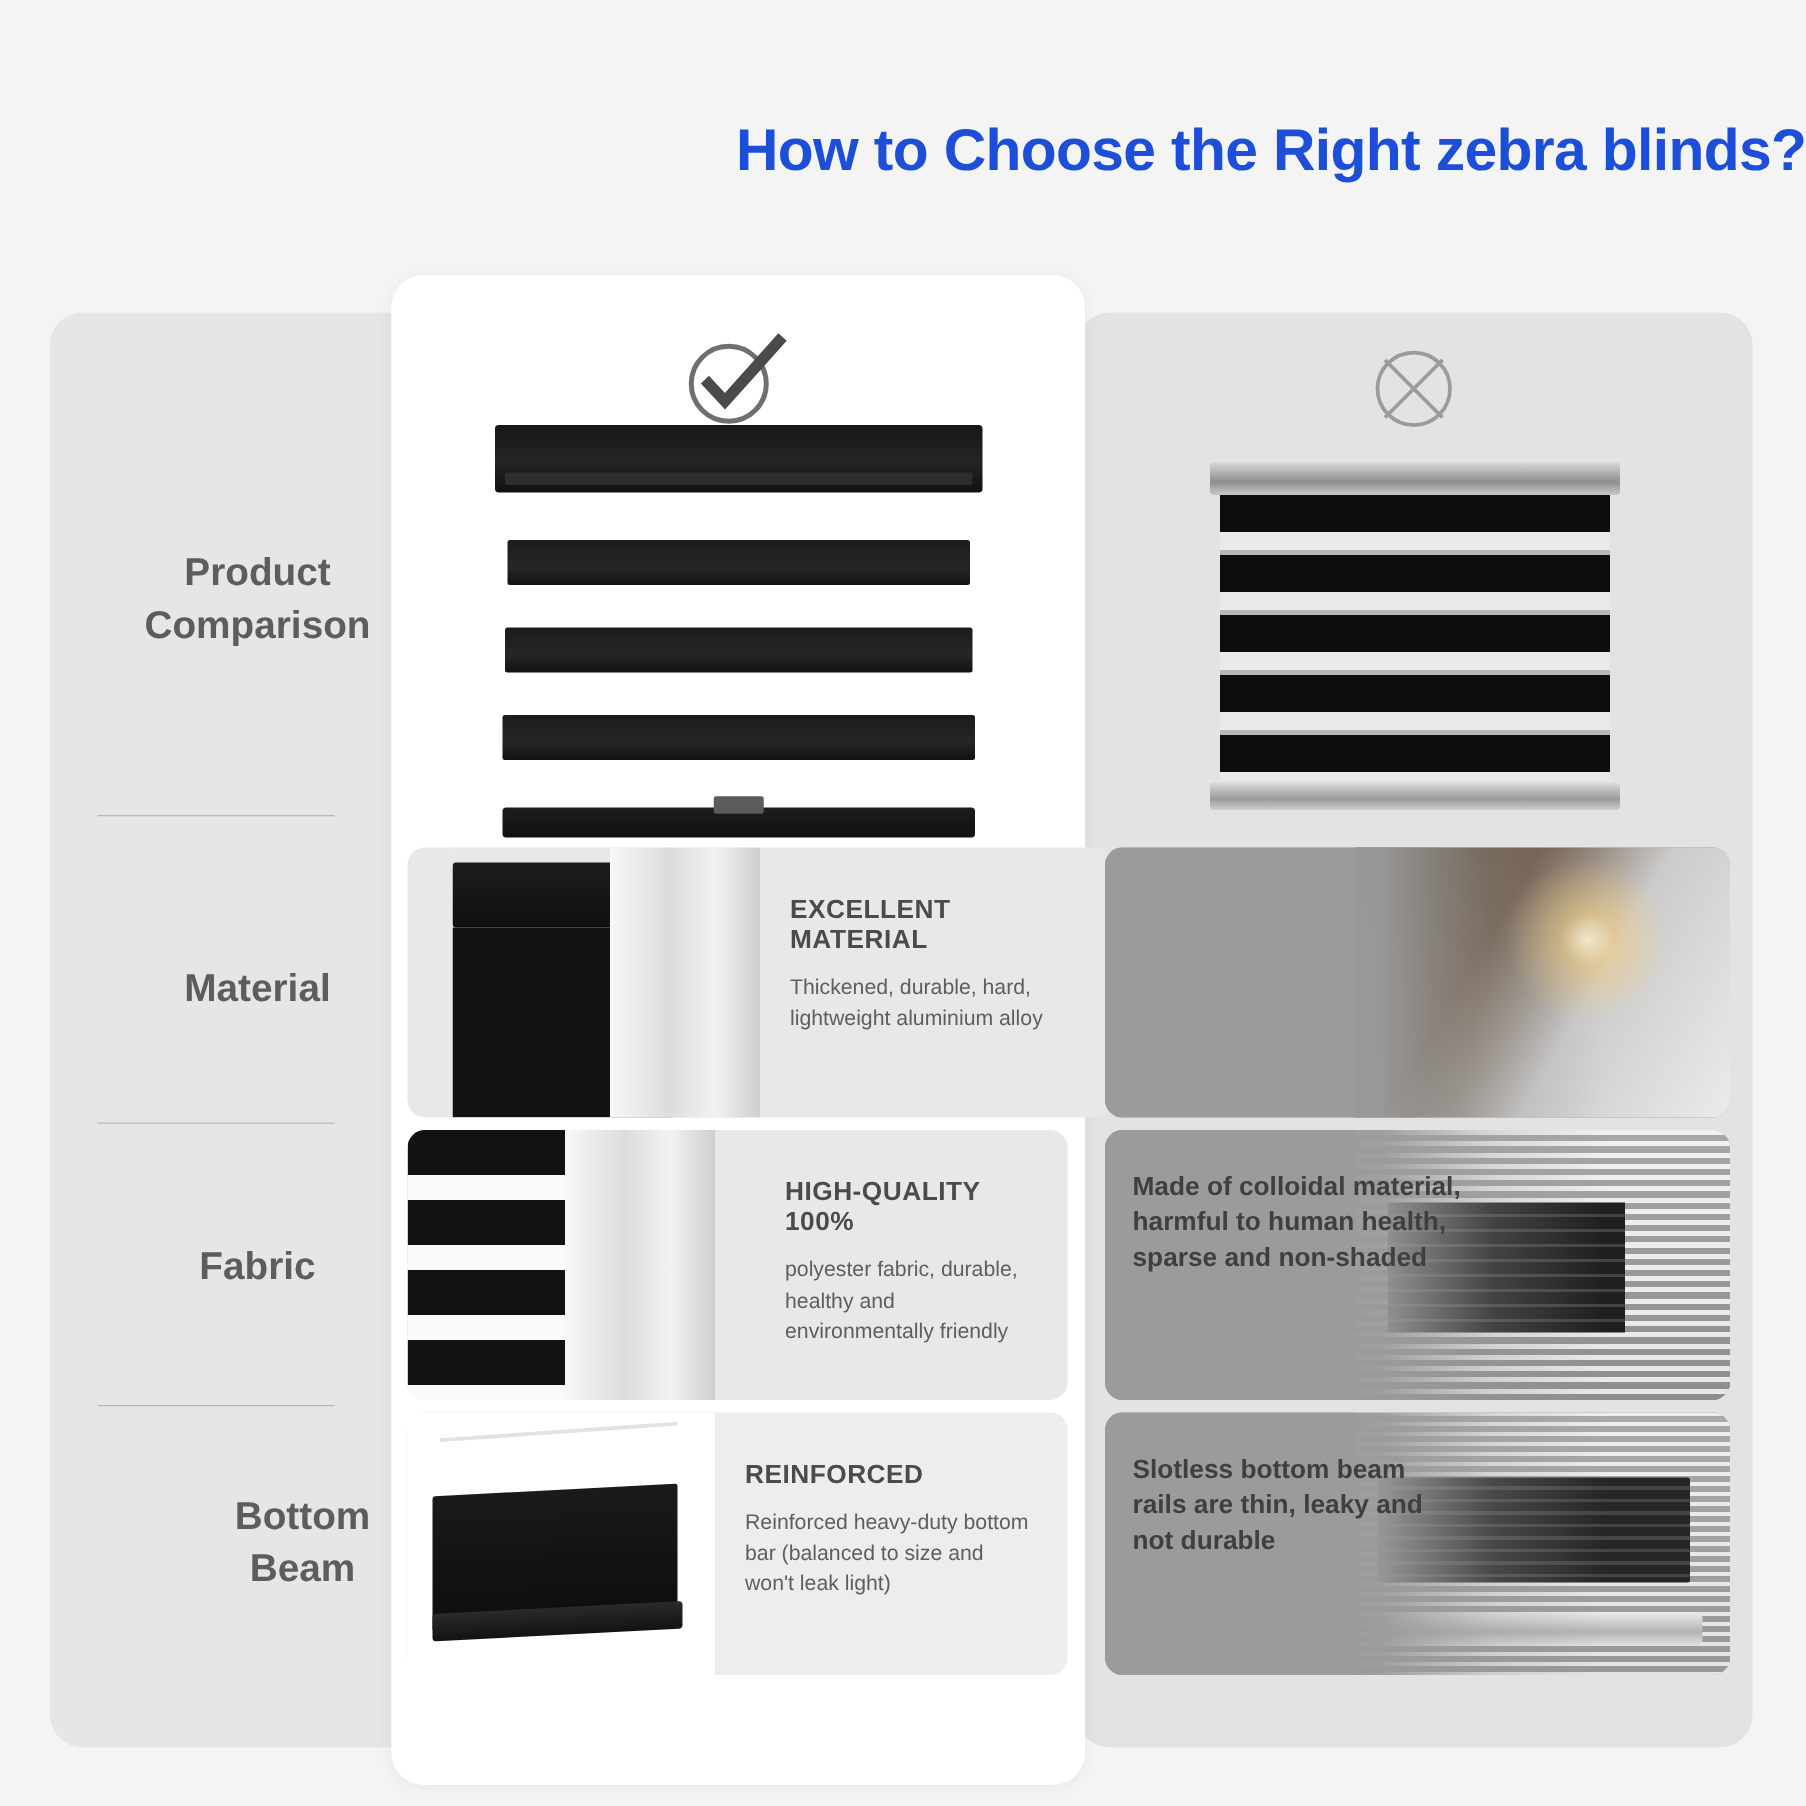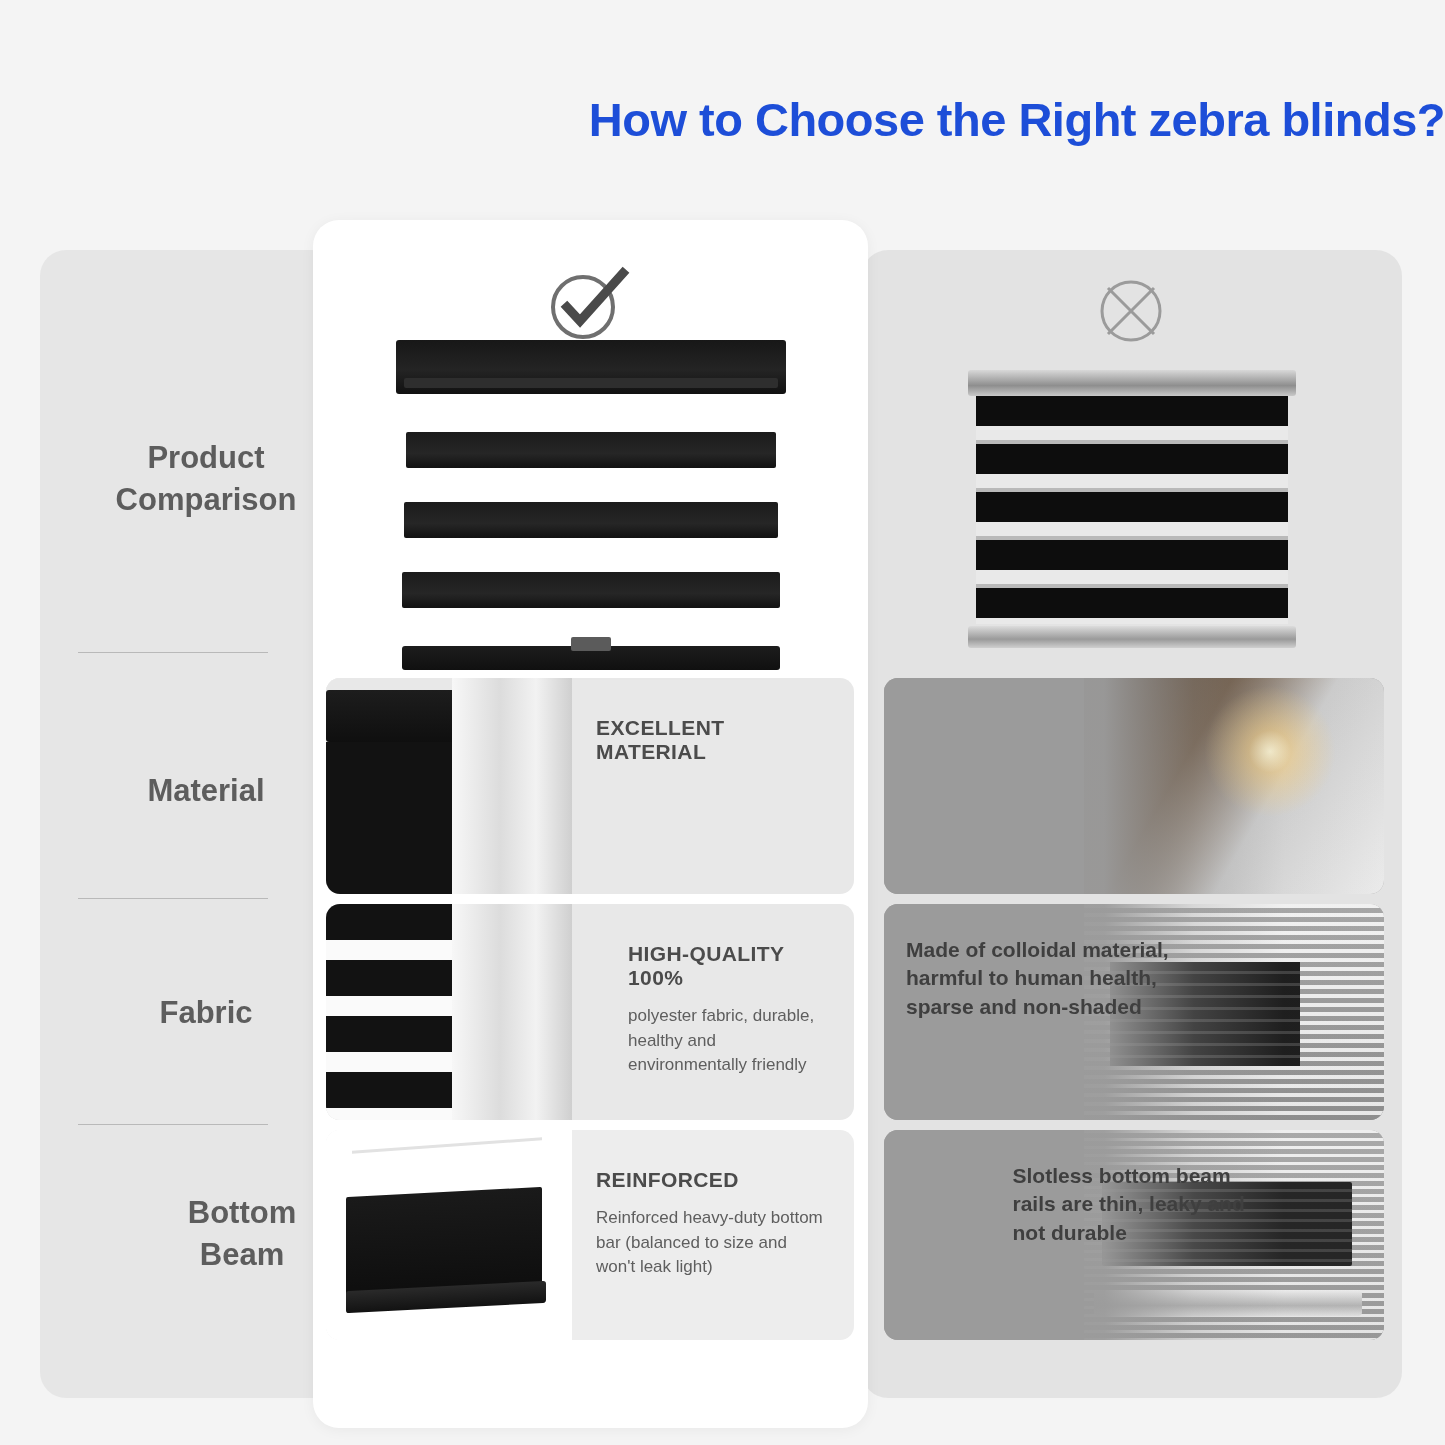--- a/index.html
+++ b/index.html
@@ -153,21 +153,21 @@
     position: absolute;
     border-radius: 14px;
     overflow: hidden;
     display: flex;
   }
   .card-center {
     left: 326px;
     width: 528px;
     background: #e8e8e8;
   }
-  .c1 { top: 678px; height: 216px; }
+  .c1 { top: 678px; height: 216px; padding-left: 36px; }
   .c2 { top: 904px; height: 216px; gap: 32px; }
   .c3 { top: 1130px; height: 210px; }
 
   .card-img {
     width: 246px;
     flex: none;
     position: relative;
     overflow: hidden;
     background: #efefef;
   }
@@ -239,21 +239,21 @@
   }
 
   
   .card-right {
     left: 884px;
     width: 500px;
     background: #9b9b9b;
   }
   .r1 { top: 678px; height: 216px; }
   .r2 { top: 904px; height: 216px; }
-  .r3 { top: 1130px; height: 210px; justify-content: center; }
+  .r3 { top: 1130px; height: 210px; }
 
   .right-card-text {
     position: relative;
     z-index: 2;
     padding: 32px 0 0 22px;
     width: 265px;
     font-size: 21px;
     font-weight: bold;
     color: #3f3f3f;
     line-height: 1.35;
@@ -360,20 +360,21 @@
 <div class="card card-center c1">
   <div class="card-img">
     <div class="blind-window">
       <div class="bw-stripes" style="left:0;top:64px;width:176px;bottom:0;background:repeating-linear-gradient(180deg,#121212 0px,#121212 44px,#ffffff 44px,#ffffff 22px);"></div>
       <div class="bw-head" style="left:0;width:176px;"></div>
       <div class="bw-frame"></div>
     </div>
   </div>
   <div class="card-text">
     <div class="card-title">EXCELLENT MATERIAL</div>
+    <div class="card-desc">Thickened, durable, hard, lightweight aluminium alloy</div>
   </div>
 </div>
 
 <div class="card card-center c2">
   <div class="card-img">
     <div class="blind-window">
       <div class="bw-stripes s2" style="left:0;width:176px;"></div>
       <div class="bw-frame"></div>
     </div>
   </div>

